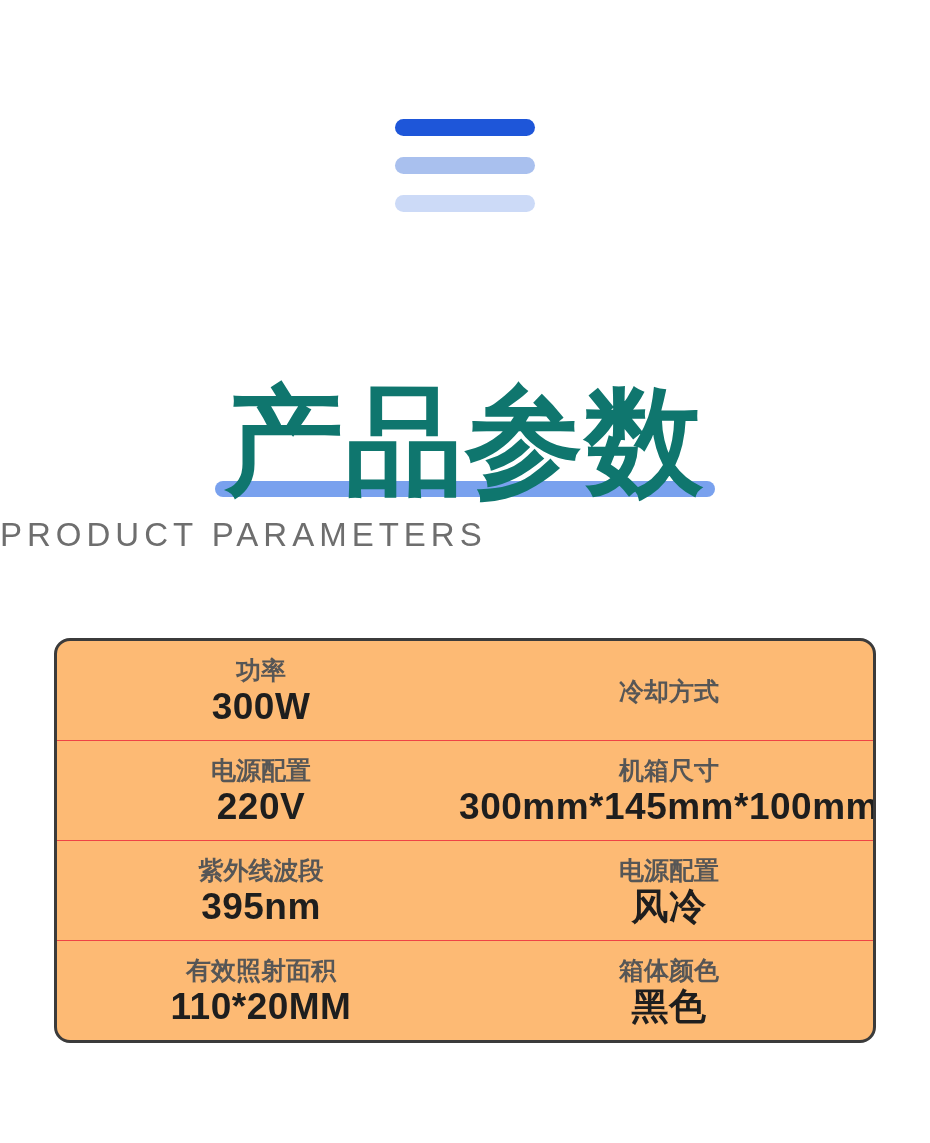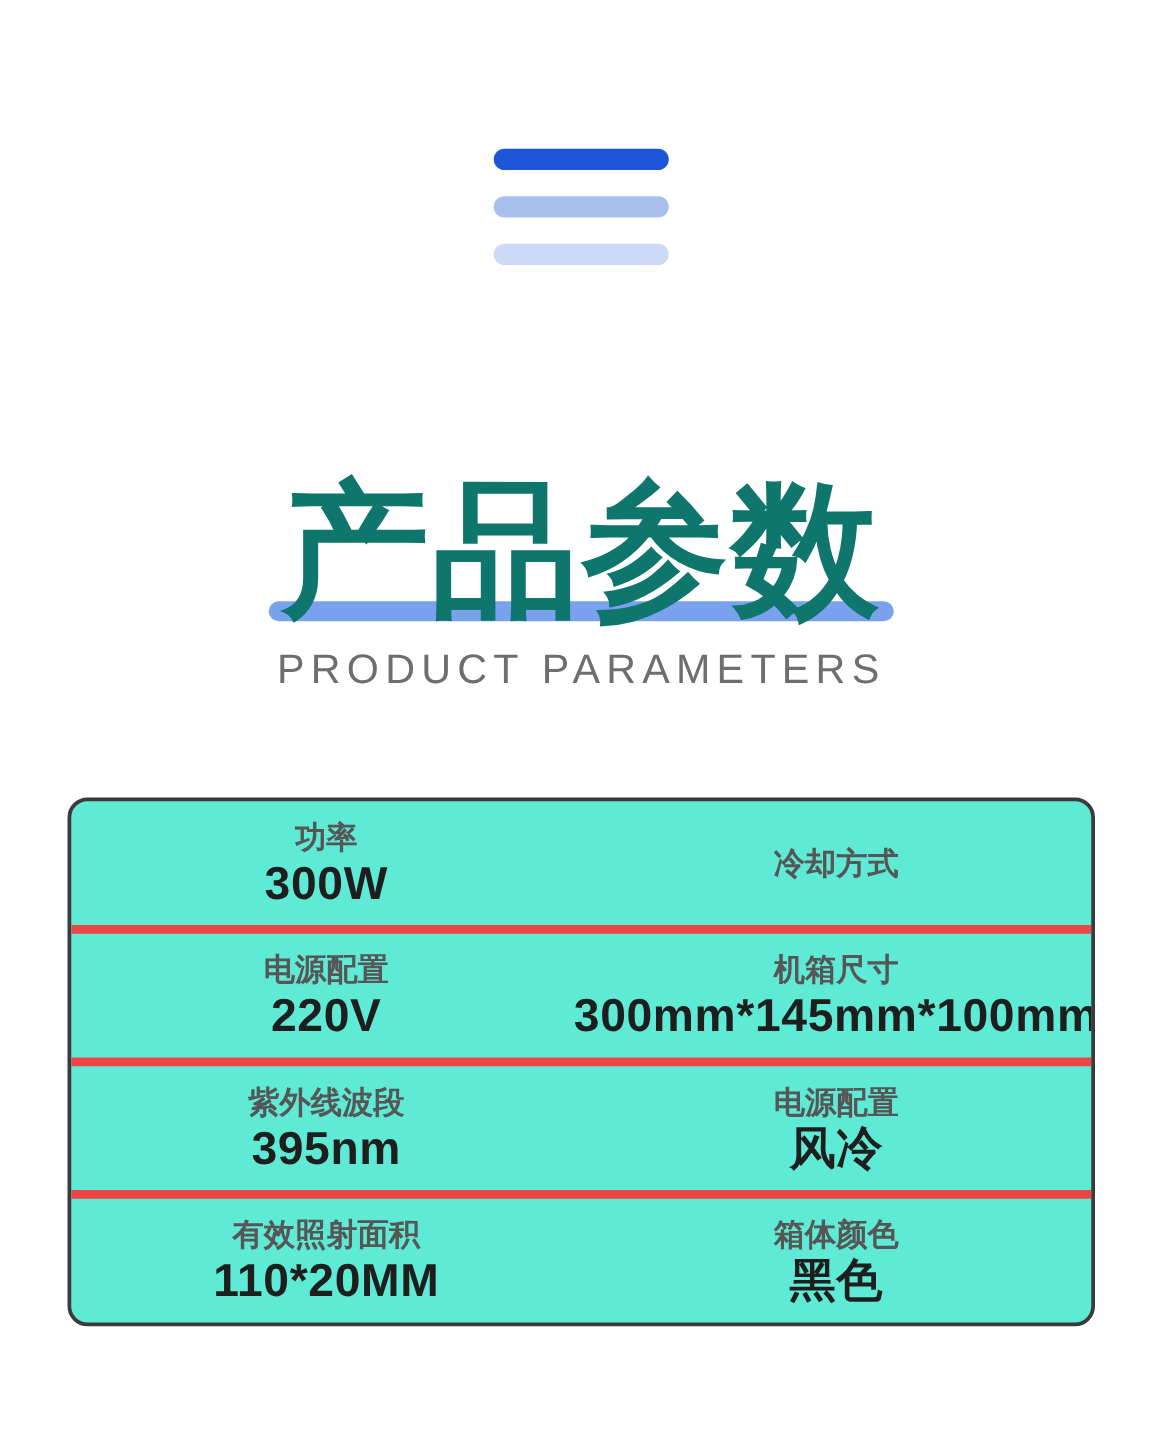--- a/index.html
+++ b/index.html
@@ -58,42 +58,42 @@
     z-index: 1;
     font-size: 118px;
     font-weight: 900;
     letter-spacing: 2px;
     color: #0f766e;
     white-space: nowrap;
     margin-top: 48px;
   }
   .page-subtitle {
     margin-top: 16px;
-    text-align: center;
+    text-align: left;
     font-size: 33px;
     font-weight: 400;
     letter-spacing: 5px;
     color: #6e6e6e;
   }
 
   
   .param-table {
     width: 816px;
     margin: 84px auto 0 auto;
     border: 3px solid #3b3b3b;
     border-radius: 16px;
     overflow: hidden;
-    background: #5eead4;
+    background: #fdba74;
   }
   .param-row {
     display: flex;
     height: 99px;
   }
   .param-row + .param-row {
-    border-top: 7px solid #ef4444;
+    border-top: 1px solid #ef4444;
   }
   .param-cell {
     width: 50%;
     display: flex;
     flex-direction: column;
     align-items: center;
     justify-content: center;
     gap: 5px;
     padding-top: 2px;
   }

